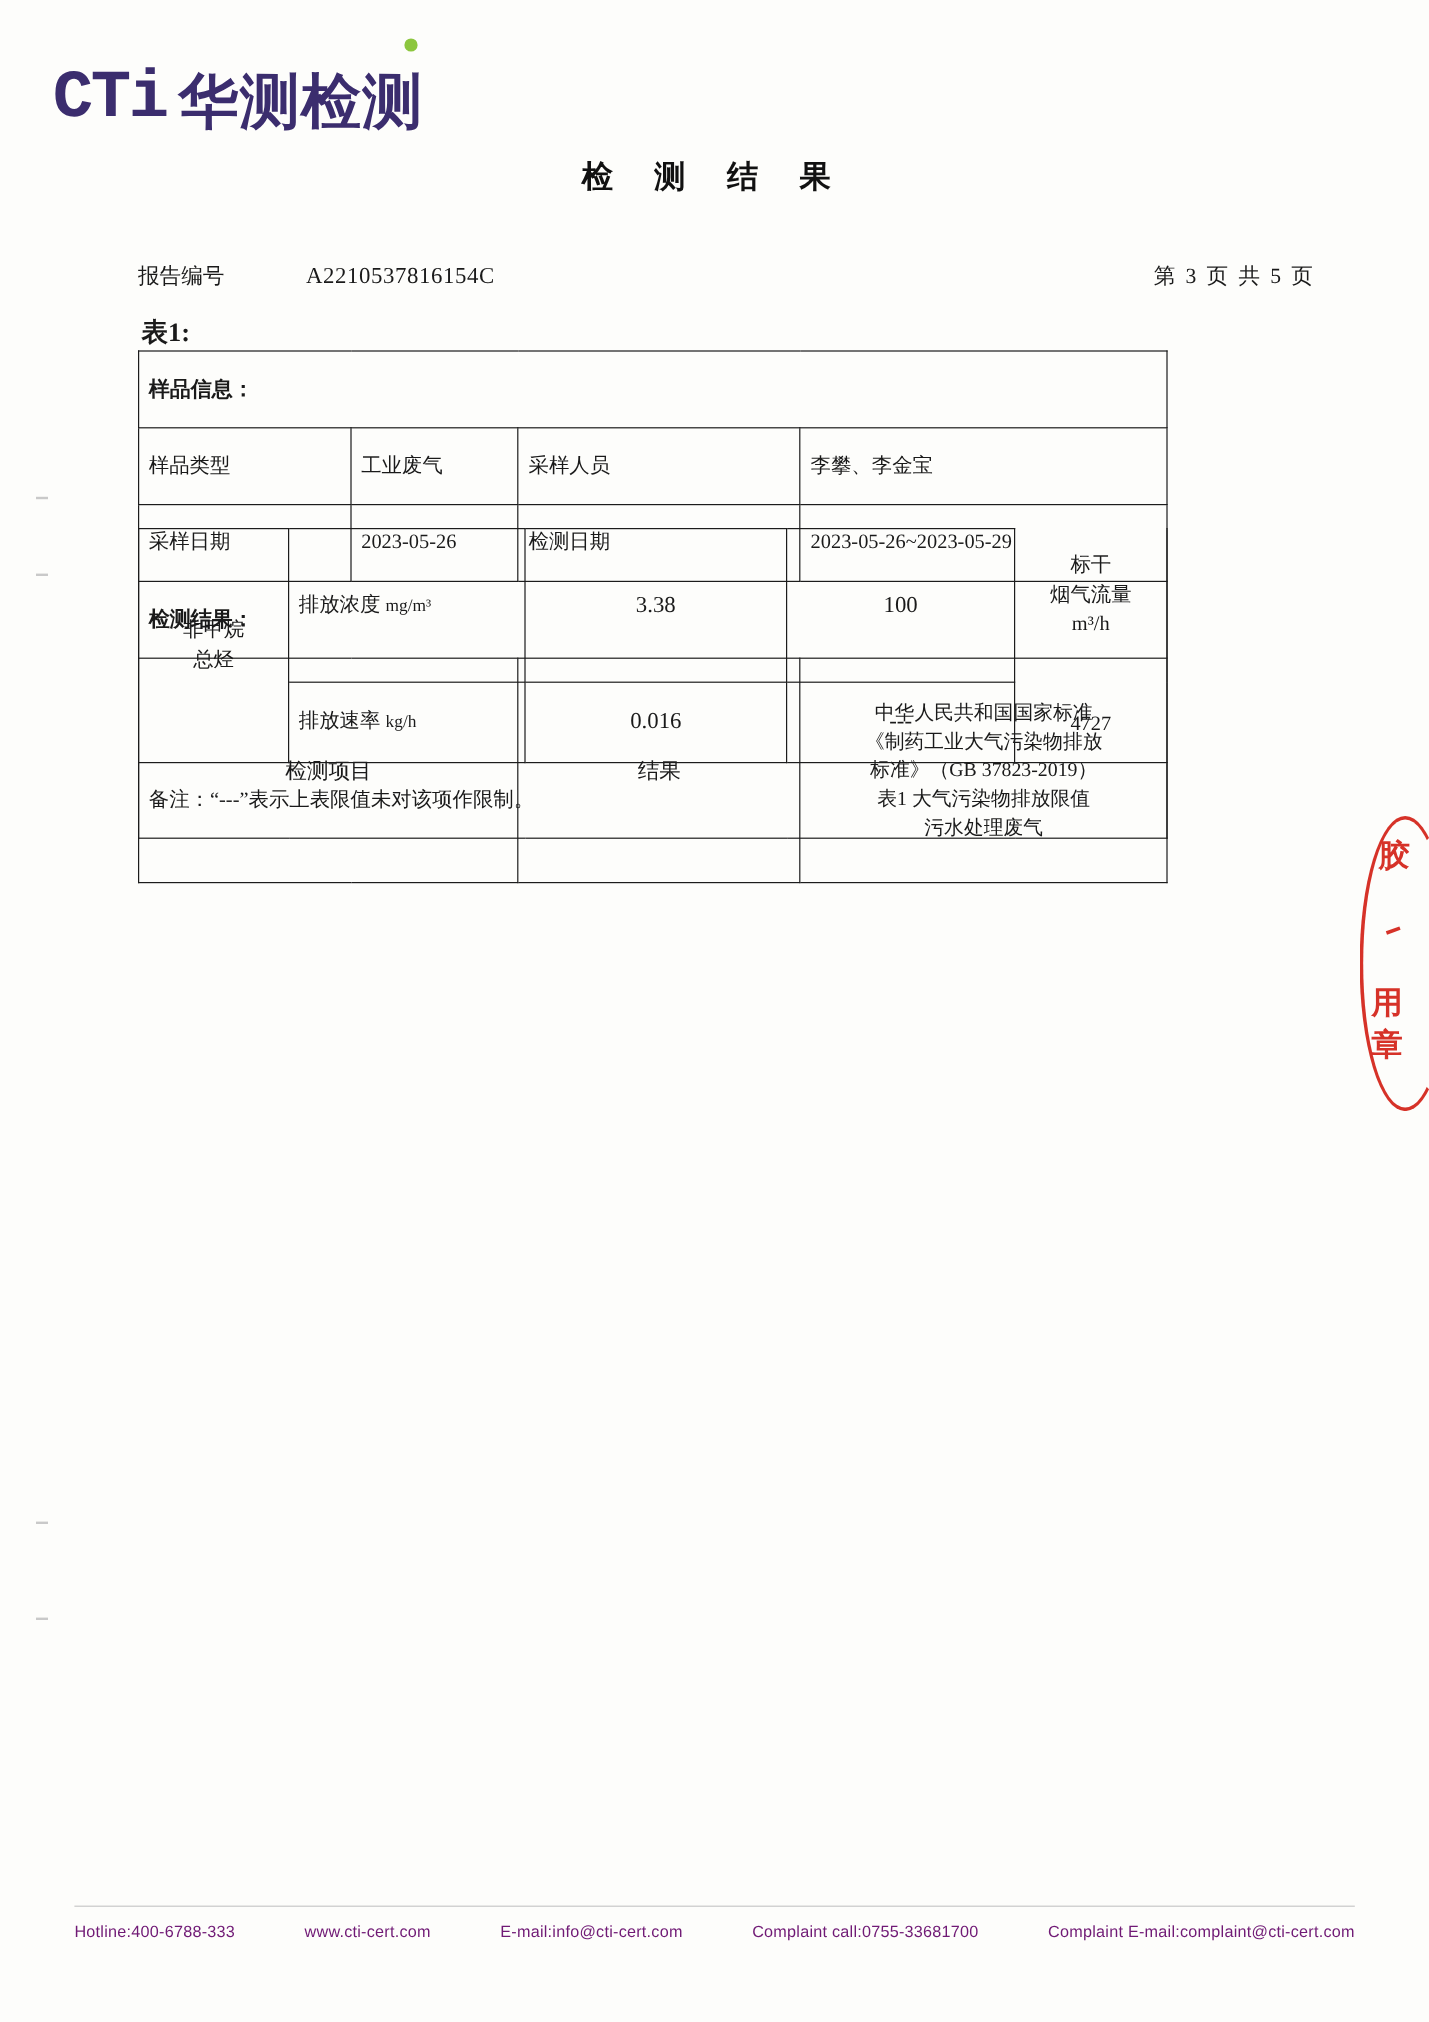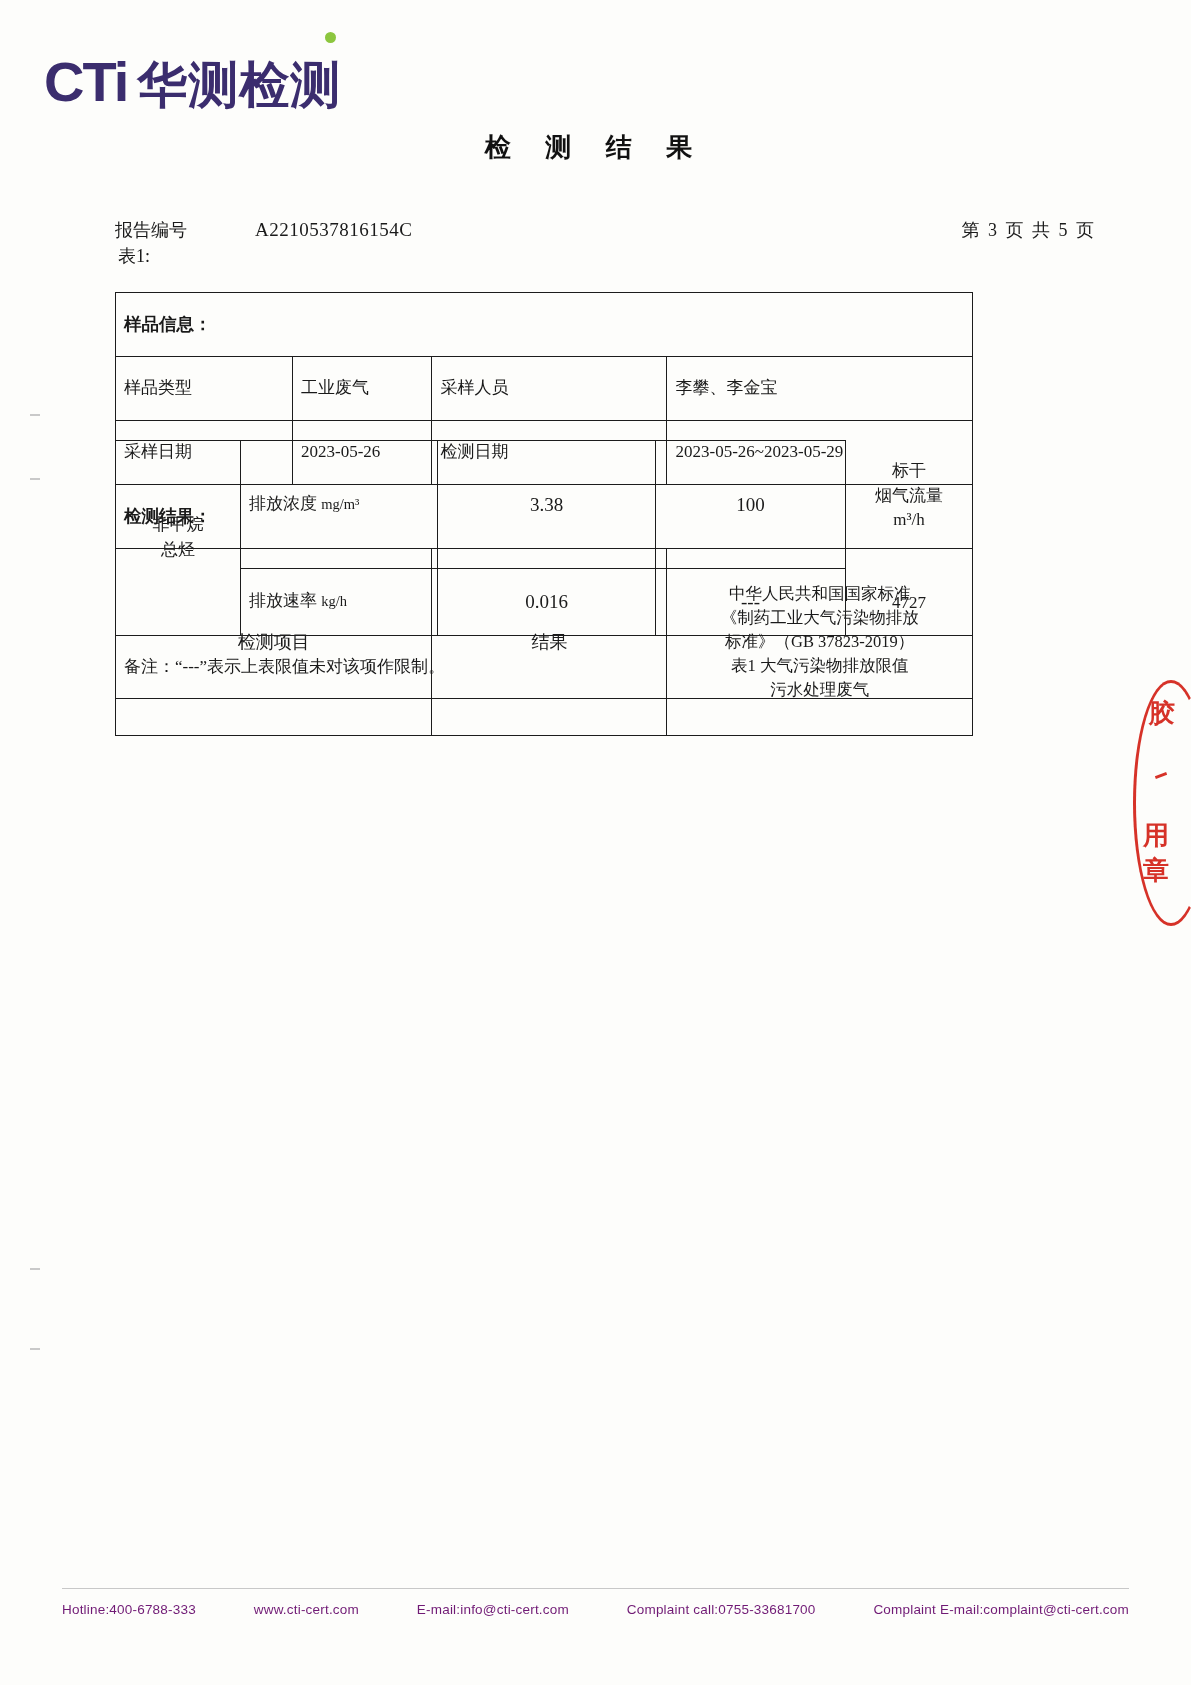--- a/index.html
+++ b/index.html
@@ -22,21 +22,21 @@
 
   
   .logo-block {
     position: absolute;
     left: 44px;
     top: 36px;
     display: flex;
     align-items: flex-end;
   }
   .logo-cti {
-    font-family: Liberation Sans, sans-serif;
+    font-family: Liberation Mono, monospace;
     font-weight: bold;
     font-size: 56px;
     letter-spacing: -2px;
     color: #3b2d6e;
     line-height: 1;
     position: relative;
   }
   .logo-dot {
     position: absolute;
     width: 11px;
@@ -91,24 +91,24 @@
     margin-left: auto;
     font-size: 18px;
     letter-spacing: 2px;
     padding-right: 20px;
     text-align: right;
   }
 
   
   .tbl-caption {
     position: absolute;
-    top: 244px;
+    top: 262px;
     left: 118px;
-    font-size: 18px;
-    font-weight: normal;
+    font-size: 22px;
+    font-weight: bold;
   }
 
   
   table.main {
     position: absolute;
     top: 292px;
     left: 115px;
     width: 858px;
     border-collapse: collapse;
     font-size: 17px;

